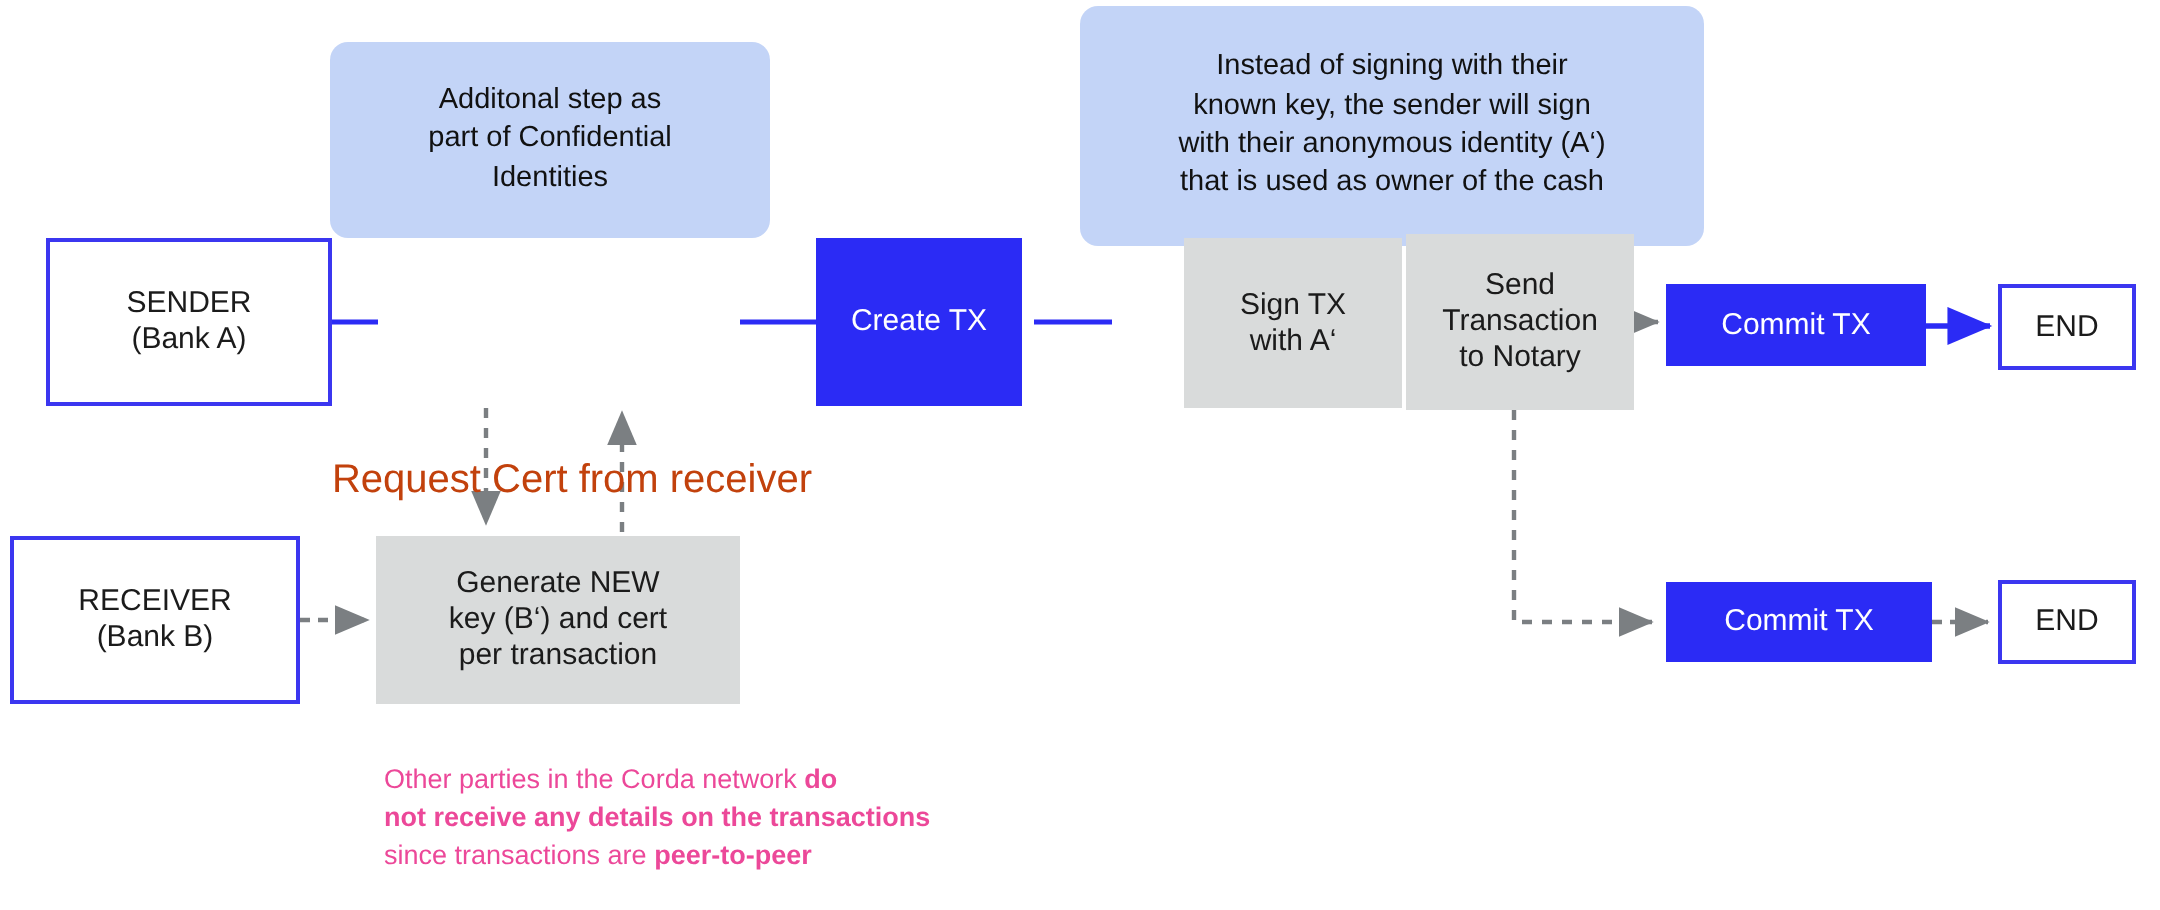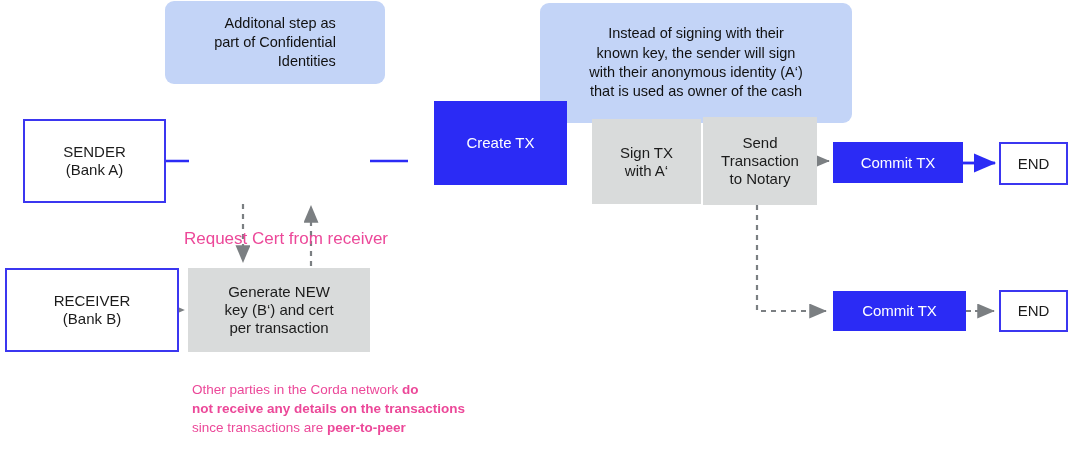--- a/index.html
+++ b/index.html
@@ -17,21 +17,21 @@
 
   
   .action{background:#2B2BF5;color:#ffffff;font-size:15px;}
 
   
   .callout{position:absolute;box-sizing:border-box;background:#C3D4F7;border-radius:9px;
            color:#111111;font-size:14.5px;line-height:1.33;display:flex;align-items:center;
            justify-content:center;text-align:center;padding:6px 10px;}
 
   
-  .lbl{position:absolute;color:#ec4899;font-size:17px;line-height:1.38;}
+  .lbl{position:absolute;color:#c2410c;font-size:20px;line-height:1.38;}
 
   .note{position:absolute;color:#ec4899;font-size:13.5px;line-height:1.42;}
   .note b{font-weight:bold;}
 
   svg.wires{position:absolute;left:0;top:0;width:1080px;height:455px;overflow:visible;}
   .txt-pre{white-space:pre-line;}
 </style>
 </head>
 <body>
 
@@ -63,38 +63,38 @@
 
     <line x1="311" y1="266" x2="311" y2="206" stroke="#7b7f82" stroke-width="2.2" stroke-dasharray="5,5" marker-end="url(#arrowGray)"></line>
 
     <line x1="150" y1="310" x2="184" y2="310" stroke="#7b7f82" stroke-width="2.2" stroke-dasharray="5,4" marker-end="url(#arrowGray)"></line>
 
     <path d="M757,205 L757,311 L826,311" fill="none" stroke="#7b7f82" stroke-width="2.2" stroke-dasharray="5,5" marker-end="url(#arrowGray)"></path>
 
     <line x1="966" y1="311" x2="994" y2="311" stroke="#7b7f82" stroke-width="2.2" stroke-dasharray="5,4" marker-end="url(#arrowGray)"></line>
   </svg>
 
-  <div class="callout txt-pre" style="left:165px;top:1px;width:220px;height:83px;text-align:right;">Additonal step as
+  <div class="callout txt-pre" style="left:165px;top:21px;width:220px;height:98px;">Additonal step as
 part of Confidential
 Identities</div>
 
   <div class="callout txt-pre" style="left:528px;top:3px;width:312px;height:120px;margin-left:12px;">Instead of signing with their
 known key, the sender will sign
 with their anonymous identity (A‘)
 that is used as owner of the cash</div>
 
   <div class="node party txt-pre" style="left:23px;top:119px;width:143px;height:84px;">SENDER
 (Bank A)</div>
 
-  <div class="node party txt-pre" style="left:5px;top:268px;width:174px;height:84px;">RECEIVER
+  <div class="node party txt-pre" style="left:5px;top:268px;width:145px;height:84px;">RECEIVER
 (Bank B)</div>
 
 
 
-  <div class="node action txt-pre" style="left:408px;top:101px;width:133px;height:84px;margin-left:26px;">Create TX</div>
+  <div class="node action txt-pre" style="left:408px;top:119px;width:103px;height:84px;">Create TX</div>
 
   <div class="node proc txt-pre" style="left:556px;top:119px;width:109px;height:85px;margin-left:36px;">Sign TX
 with A‘</div>
 
   <div class="node proc txt-pre" style="left:703px;top:117px;width:114px;height:88px;">Send
 Transaction
 to Notary</div>
 
   <div class="node action txt-pre" style="left:833px;top:142px;width:130px;height:41px;">Commit TX</div>
 

